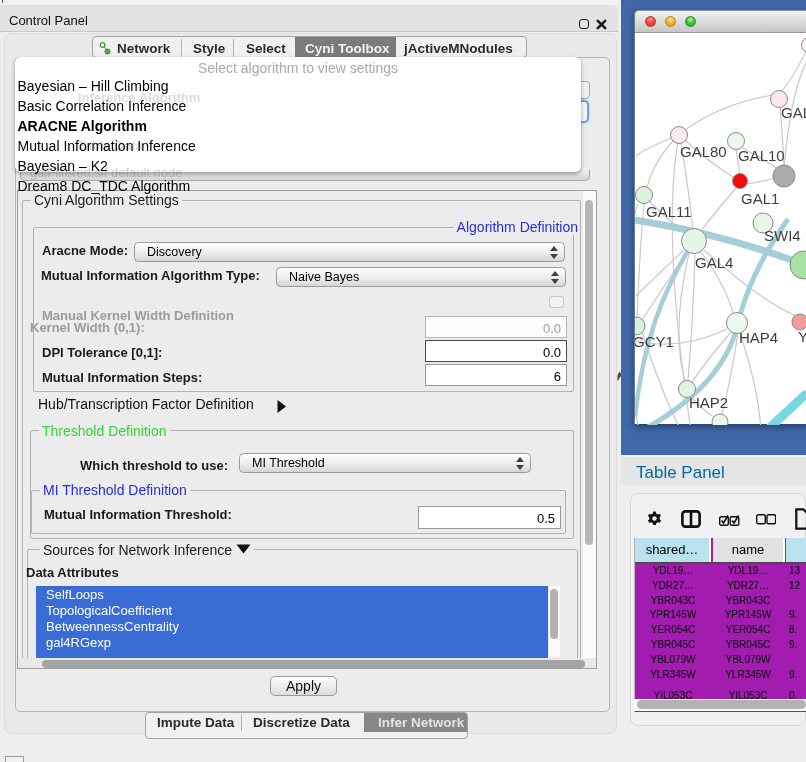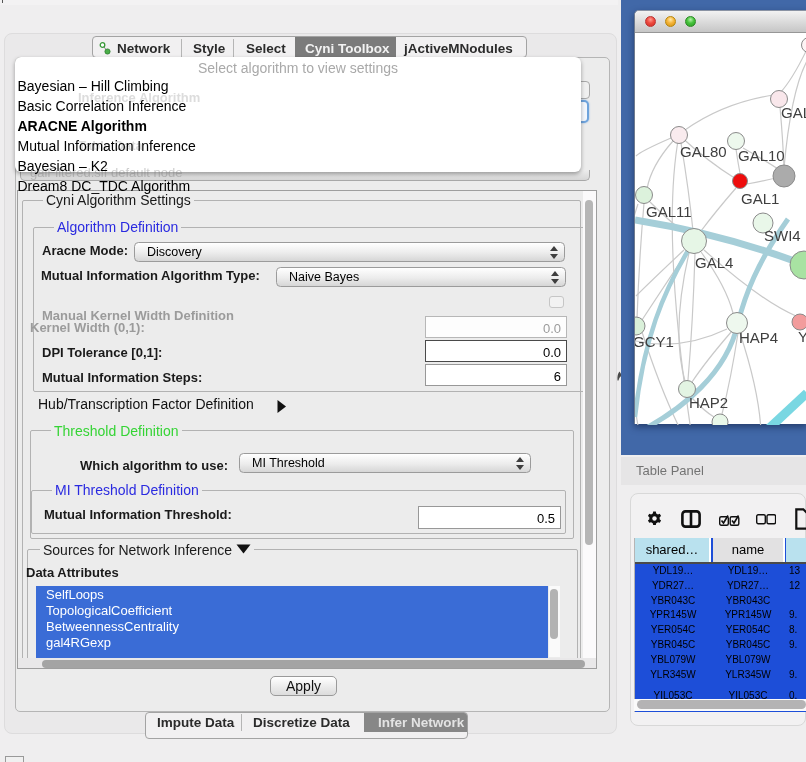--- a/index.html
+++ b/index.html
@@ -1,36 +1,43 @@
 <!DOCTYPE html>
 <html><head>
 <meta charset="utf-8">
 <style>
   * { margin:0; padding:0; box-sizing:border-box; }
   html,body { width:806px; height:762px; overflow:hidden; }
   body { position:relative; background:#efeeef; font-family:"Liberation Sans", sans-serif; }
   .abs { position:absolute; }
   .grp { border:1px solid #b2b2b2; border-radius:2px; }
-  .grp legend { font-size:14px; margin-left:20px; padding:0 3px; }
+  .grp legend { font-size:14px; margin-left:8px; padding:0 3px; }
   .lbl { position:absolute; font-size:13px; font-weight:bold; color:#1a1a1a; white-space:nowrap; }
   .combo { position:absolute; height:20px; background:linear-gradient(#ffffff,#ececec 55%,#d6d6d6); border:1px solid #9b9b9b; border-radius:4.5px; font-size:12.5px; color:#000; line-height:19px; }
   .carrows { position:absolute; right:6px; top:3px; width:8px; height:14px; }
   .carrows::before { content:""; position:absolute; top:0; left:0; width:0; height:0; border-left:4px solid transparent; border-right:4px solid transparent; border-bottom:5.5px solid #3e3e3e; }
   .carrows::after { content:""; position:absolute; bottom:1px; left:0; width:0; height:0; border-left:4px solid transparent; border-right:4px solid transparent; border-top:5.5px solid #3e3e3e; }
   .field { position:absolute; background:#fff; border:1px solid #989898; font-size:13px; color:#000; text-align:right; padding:4px 5px 0 0; }
   .trow { height:14.8px; line-height:14.8px; font-size:10px; white-space:nowrap; }
   .trow span:nth-child(1) { display:inline-block; width:76px; text-align:center; }
   .trow span:nth-child(2) { display:inline-block; width:74px; text-align:center; }
   .trow span:nth-child(3) { display:inline-block; width:20px; text-align:left; padding-left:4px; }
 </style>
 </head>
 <body>
 
 <div class="abs" id="leftroot" style="left:0;top:0;width:618px;height:762px;">
   <div class="abs" style="left:0;top:0;width:618px;height:5px;background:#f3f2f3;"></div>
+  <div class="abs" style="left:0;top:5px;width:618px;height:27px;background:#e3e2e3;border-bottom:1px solid #c8c8c8;border-top-right-radius:6px;">
+    <span class="abs" style="left:9px;top:7.5px;font-size:13px;color:#111;">Control Panel</span>
+    <span class="abs" style="left:579px;top:14px;width:10px;height:10px;border:1.6px solid #1a1a1a;border-radius:3px;"></span>
+    <svg class="abs" style="left:596px;top:14px;" width="11" height="11" viewBox="0 0 11 11">
+      <path d="M1.8 1.8 L9.2 9.2 M9.2 1.8 L1.8 9.2" stroke="#1a1a1a" stroke-width="2.6" stroke-linecap="round"></path>
+    </svg>
+  </div>
 
   <div class="abs" style="left:2px;top:0;width:1px;height:3px;background:#555;"></div>
 
   <div class="abs" style="left:4px;top:33px;width:613px;height:701px;background:#eae9ea;border:1px solid #dddcdd;border-radius:8px;"></div>
 
   <div class="abs" style="left:15px;top:57px;width:595px;height:655px;background:#ececec;border:1px solid #b5b5b5;border-radius:5px;"></div>
 
   <div class="abs" id="toptabs" style="left:92px;top:36px;width:435px;height:22px;background:#f1f0f1;border:1px solid #a3a3a3;border-radius:4px;overflow:hidden;font-size:13.5px;font-weight:bold;color:#2b2b2b;">
     <div class="abs" style="left:0;top:0;width:202px;height:22px;"></div>
     <svg class="abs" style="left:6px;top:5px" width="13" height="13" viewBox="0 0 13 13">
@@ -47,21 +54,21 @@
     <span class="abs" style="left:212px;top:4px;color:#f2f2f2;">Cyni Toolbox</span>
     <span class="abs" style="left:311px;top:4px;">jActiveMNodules</span>
   </div>
 
   <div class="abs" id="scrollpane" style="left:17px;top:190px;width:580px;height:479px;border:1px solid #9e9e9e;background:#ececec;overflow:hidden;">
 
     <fieldset class="abs grp" style="left:4px;top:1px;width:559px;height:600px;">
       <legend style="color:#1a1a1a;">Cyni Algorithm Settings</legend>
     </fieldset>
 
-    <fieldset class="abs grp" style="left:15px;top:28px;width:601px;height:173px;">
+    <fieldset class="abs grp" style="left:15px;top:28px;width:541px;height:173px;text-align:right;">
       <legend style="color:#2a2ae0;">Algorithm Definition</legend>
     </fieldset>
 
     <span class="lbl" style="left:24px;top:51.5px;">Aracne Mode:</span>
     <div class="combo" style="left:116px;top:51px;width:431px;"><span style="padding-left:12px;">Discovery</span><span class="carrows"></span></div>
 
     <span class="lbl" style="left:23px;top:76.5px;">Mutual Information Algorithm Type:</span>
     <div class="combo" style="left:258px;top:76px;width:290px;"><span style="padding-left:12px;">Naive Bayes</span><span class="carrows"></span></div>
 
     <span class="lbl" style="left:24px;top:104.5px;color:#9b9b9b;margin-top:12px;">Manual Kernel Width Definition</span>
@@ -78,21 +85,21 @@
 
     <span class="abs" style="left:20px;top:205px;font-size:14px;color:#111;">Hub/Transcription Factor Definition</span>
     <svg class="abs" style="left:258px;top:208px;" width="11" height="15" viewBox="0 0 11 15">
         <path d="M1.5 1 L10 7.5 L1.5 14 Z" fill="#111"></path>
       </svg>
 
     <fieldset class="abs grp" style="left:12px;top:231.5px;width:544px;height:116px;">
       <legend style="color:#35d435;">Threshold Definition</legend>
     </fieldset>
 
-    <span class="lbl" style="left:62px;top:267px;">Which algorithm to use:</span>
+    <span class="lbl" style="left:62px;top:267px;">Which threshold to use:</span>
     <div class="combo" style="left:221px;top:262px;width:292px;"><span style="padding-left:12px;">MI Threshold</span><span class="carrows"></span></div>
 
     <fieldset class="abs grp" style="left:13px;top:291px;width:535px;height:52px;">
       <legend style="color:#2a2ae0;">MI Threshold Definition</legend>
     </fieldset>
 
     <span class="lbl" style="left:26px;top:315.5px;">Mutual Information Threshold:</span>
     <div class="field" style="left:400px;top:315px;width:143px;height:23px;">0.5</div>
 
     <fieldset class="abs grp" style="left:9px;top:350.5px;width:551px;height:245px;">
@@ -230,21 +237,21 @@
       <text x="694" y="267">GAL4</text>
       <text x="632" y="346">GCY1</text>
       <text x="738" y="342">HAP4</text>
       <text x="797" y="341">Y</text>
       <text x="688" y="407">HAP2</text>
     </g>
   </svg>
 </div>
 
 <div class="abs" style="left:621px;top:457px;width:185px;height:28px;background:#e6e5e6;">
-  <span class="abs" style="left:15px;top:6px;font-size:13px;color:#737373;">Table Panel</span>
+  <span class="abs" style="left:15px;top:6px;font-size:17px;color:#0369a1;">Table Panel</span>
 </div>
 
 <div class="abs" id="tpanel" style="left:630px;top:493px;width:176px;height:233px;background:#f2f1f2;border:1px solid #d8d8d8;border-radius:8px;"></div>
 
 <div class="abs" id="ttoolbar" style="left:630px;top:505px;width:176px;height:30px;">
 
   <svg class="abs" style="left:17px;top:6px;" width="15" height="15" viewBox="0 0 15 15">
     <path d="M6.2 0.5 h2.6 l0.4 1.9 a5.3 5.3 0 0 1 1.7 1 l1.85-.65 1.3 2.25 -1.45 1.3 a5.3 5.3 0 0 1 0 2 l1.45 1.3 -1.3 2.25 -1.85-.65 a5.3 5.3 0 0 1 -1.7 1 l-0.4 1.9 -2.6 0 -0.4-1.9 a5.3 5.3 0 0 1 -1.7-1 l-1.85 .65 -1.3-2.25 1.45-1.3 a5.3 5.3 0 0 1 0-2 l-1.45-1.3 1.3-2.25 1.85 .65 a5.3 5.3 0 0 1 1.7-1 z" fill="#101010"></path>
     <circle cx="7.5" cy="7.5" r="2.2" fill="#f2f1f2"></circle>
   </svg>
@@ -264,21 +271,21 @@
   <svg class="abs" style="left:126px;top:8.5px;" width="20" height="11" viewBox="0 0 20 11">
     <rect x="0.7" y="0.7" width="8.6" height="9" rx="1.5" fill="none" stroke="#101010" stroke-width="1.4"></rect>
     <rect x="11" y="0.7" width="8.6" height="9" rx="1.5" fill="none" stroke="#101010" stroke-width="1.4"></rect>
   </svg>
 
   <svg class="abs" style="left:165px;top:3px;" width="11" height="22" viewBox="0 0 11 22">
     <path d="M1.3 1.3 h7 l4 4 v15.4 h-11 z" fill="none" stroke="#101010" stroke-width="2.2"></path>
   </svg>
 </div>
 
-<div class="abs" id="ttable" style="left:634px;top:538px;width:172px;height:174px;background:#1d4ed8;border-left:1px solid #b5b5b5;overflow:hidden;font-size:13px;color:#000;">
+<div class="abs" id="ttable" style="left:634px;top:538px;width:172px;height:174px;background:#a21caf;border-left:1px solid #b5b5b5;overflow:hidden;font-size:13px;color:#000;">
   <div class="abs" style="left:0;top:0;width:76px;height:24px;background:#b9e1ee;border-right:2px solid #fff;text-align:center;line-height:24px;">shared…</div>
   <div class="abs" style="left:78px;top:0;width:72px;height:24px;background:#e2e1e2;border-right:2px solid #fff;text-align:center;line-height:24px;">name</div>
   <div class="abs" style="left:150.5px;top:0;width:25.5px;height:24px;background:#b9e1ee;"></div>
   <div class="abs" style="left:0;top:24px;width:172px;height:2px;background:#4a4a4a;"></div>
   <div class="abs" id="rows" style="left:0;top:26px;width:172px;">
     <div class="trow"><span>YDL19…</span><span>YDL19…</span><span>13</span></div>
     <div class="trow"><span>YDR27…</span><span>YDR27…</span><span>12</span></div>
     <div class="trow"><span>YBR043C</span><span>YBR043C</span><span></span></div>
     <div class="trow"><span>YPR145W</span><span>YPR145W</span><span>9.</span></div>
     <div class="trow"><span>YER054C</span><span>YER054C</span><span>8.</span></div>

